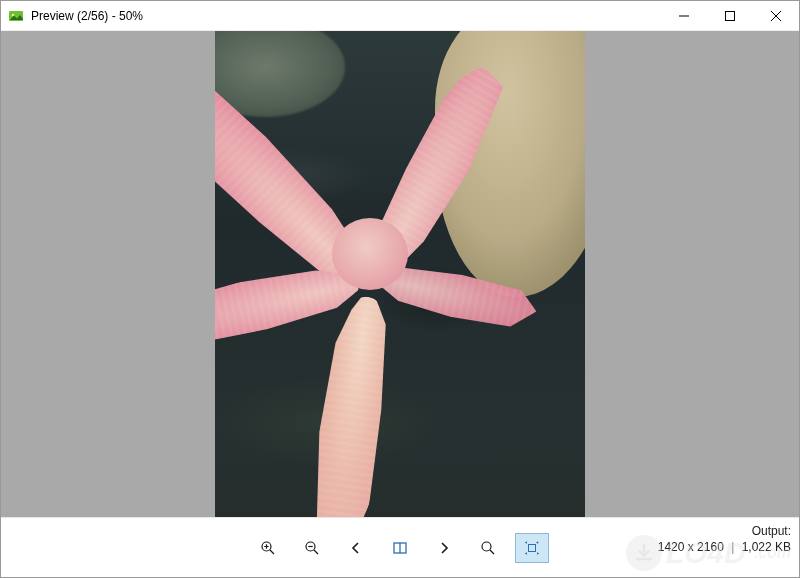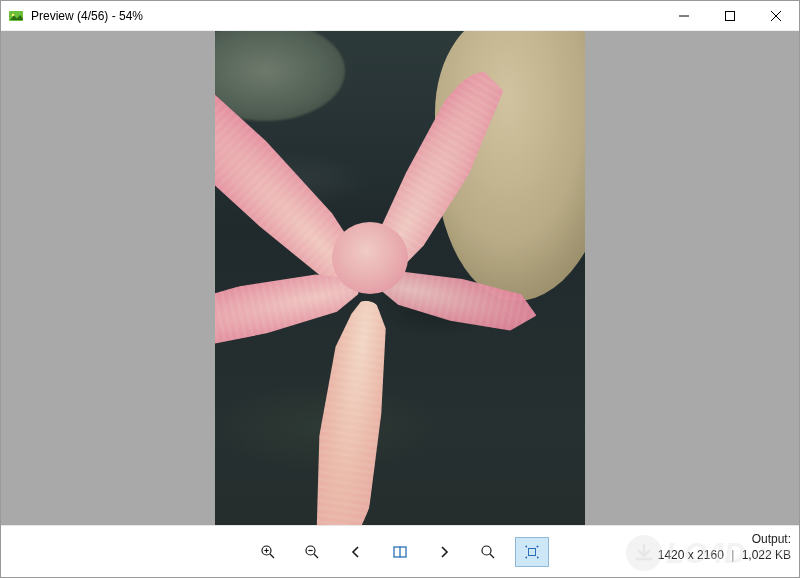--- a/index.html
+++ b/index.html
@@ -111,21 +111,21 @@
     background: radial-gradient(ellipse 120% 80% at 20% 50%, #efc4c0, #e59aa5 55%, #dc7994 100%);
     clip-path: polygon(0 40%, 12% 16%, 46% 4%, 84% 6%, 100% 38%, 92% 88%, 54% 98%, 18% 90%, 4% 72%, 0 58%);
   }
   .center-disc{
     position:absolute;left:-38px;top:-36px;width:76px;height:72px;border-radius:50%;
     background: radial-gradient(circle at 45% 40%, #f0cbc5, #e7a8ac 60%, #df8a9c 100%);
   }
 
   
   .toolbar {
-    height: 52px;
+    height: 60px;
     background: #fff;
     border-top: 1px solid #e6e6e6;
     display: flex; align-items: center;
     position: relative;
   }
   .tb-center {
     position: absolute; left: 50%; transform: translateX(-50%);
     display: flex; gap: 10px; align-items: center;
   }
   .tb-btn {
@@ -179,21 +179,21 @@
 <div class="window">
 
   <div class="titlebar">
     <span class="app-icon">
       <svg viewBox="0 0 16 16">
         <rect x="1" y="3" width="14" height="10" rx="1" fill="#6bbf3a"></rect>
         <circle cx="5" cy="7" r="1.3" fill="#fff176"></circle>
         <path d="M2 12 L6 7.5 L9 10.5 L12 7 L15 11 V12 Z" fill="#2a6d13"></path>
       </svg>
     </span>
-    <span class="title">Preview (4/56) - 54%</span>
+    <span class="title">Preview (2/56) - 50%</span>
     <span class="spacer"></span>
     <div class="win-btn">
       <svg viewBox="0 0 10 10">
           <path d="M0 5 H10" stroke="currentColor" stroke-width="1"></path>
         </svg>
     </div>
     <div class="win-btn">
       <svg viewBox="0 0 10 10">
           <rect x="0.5" y="0.5" width="9" height="9" fill="none" stroke="currentColor" stroke-width="1"></rect>
         </svg>

